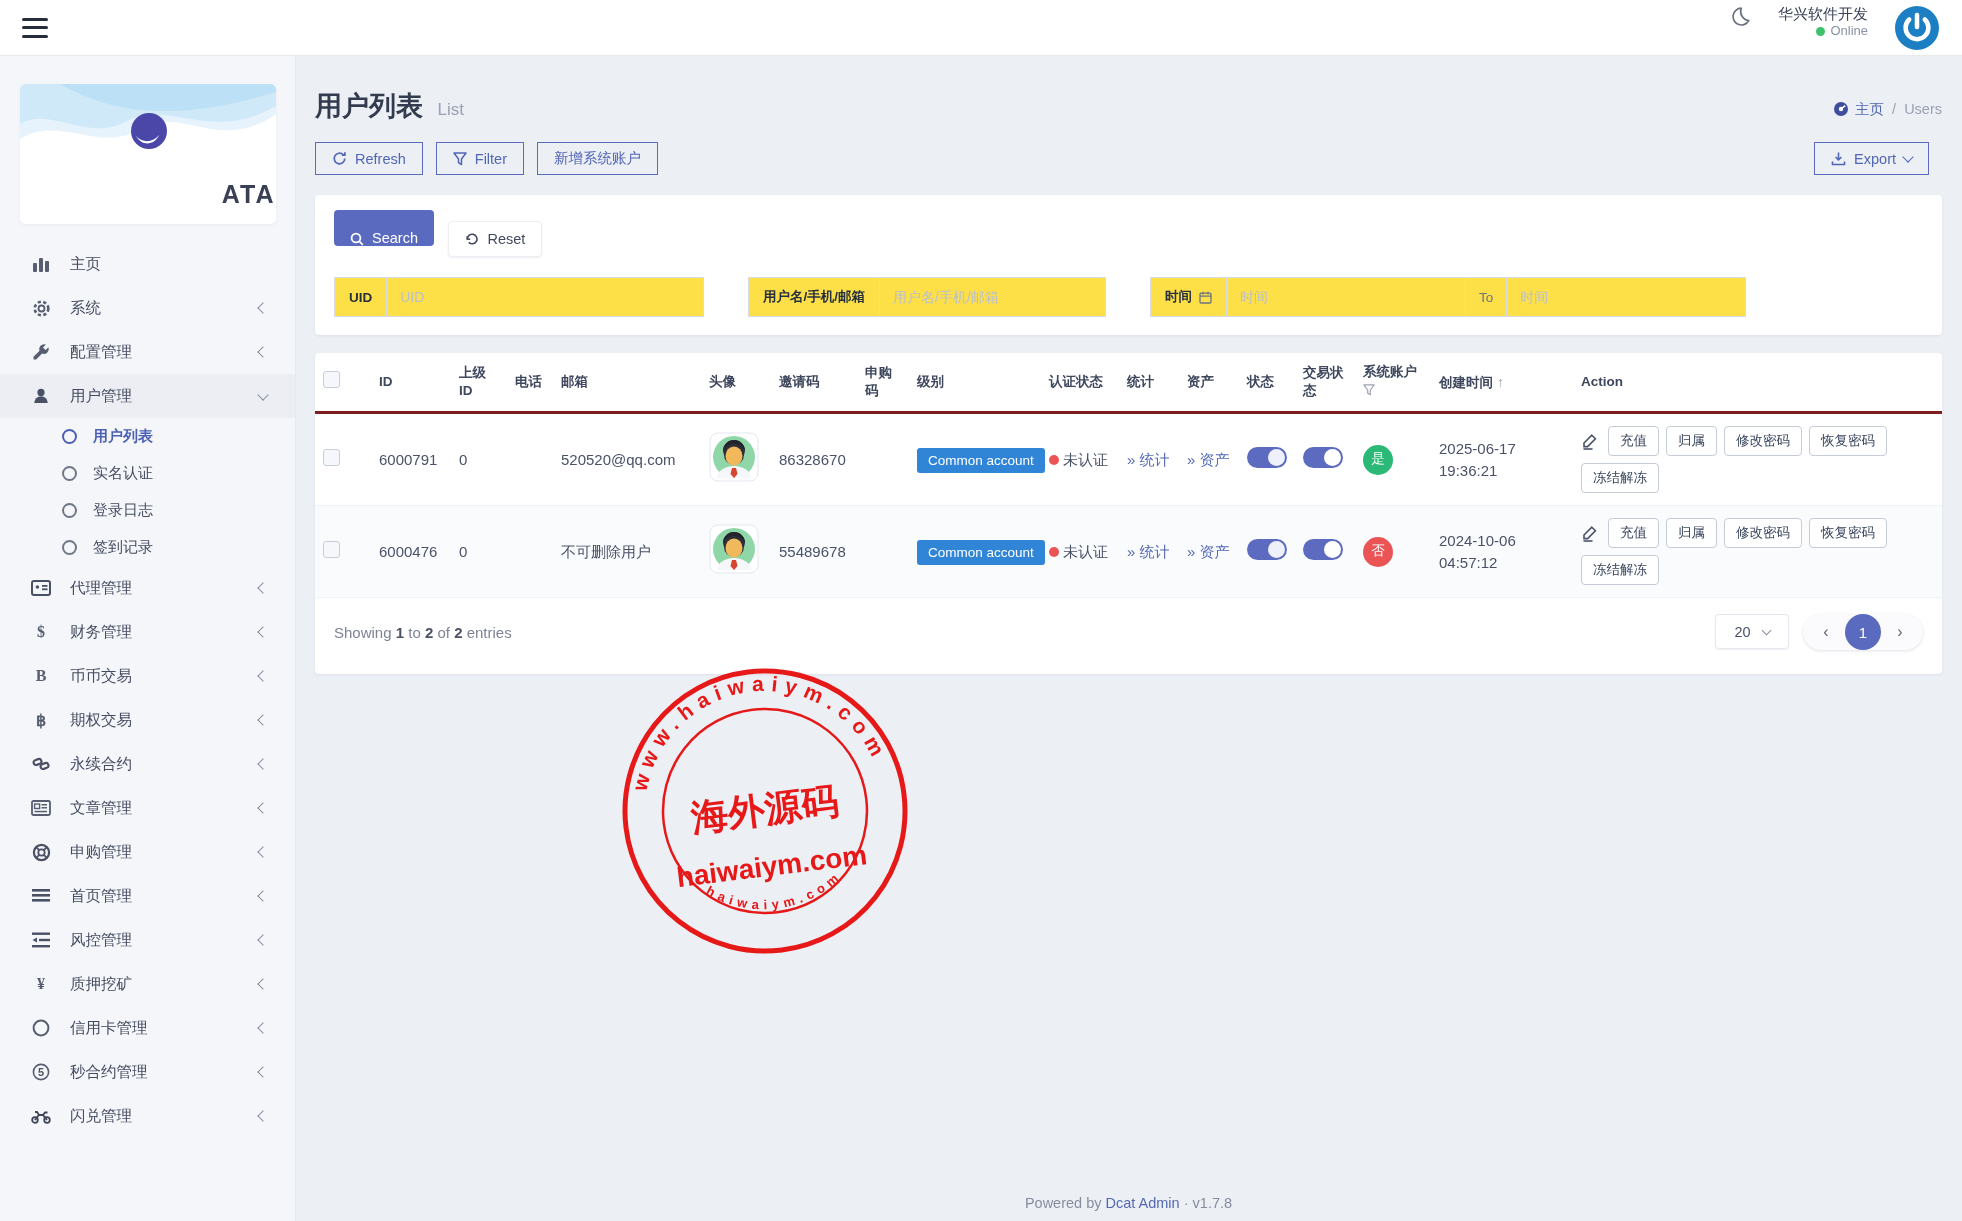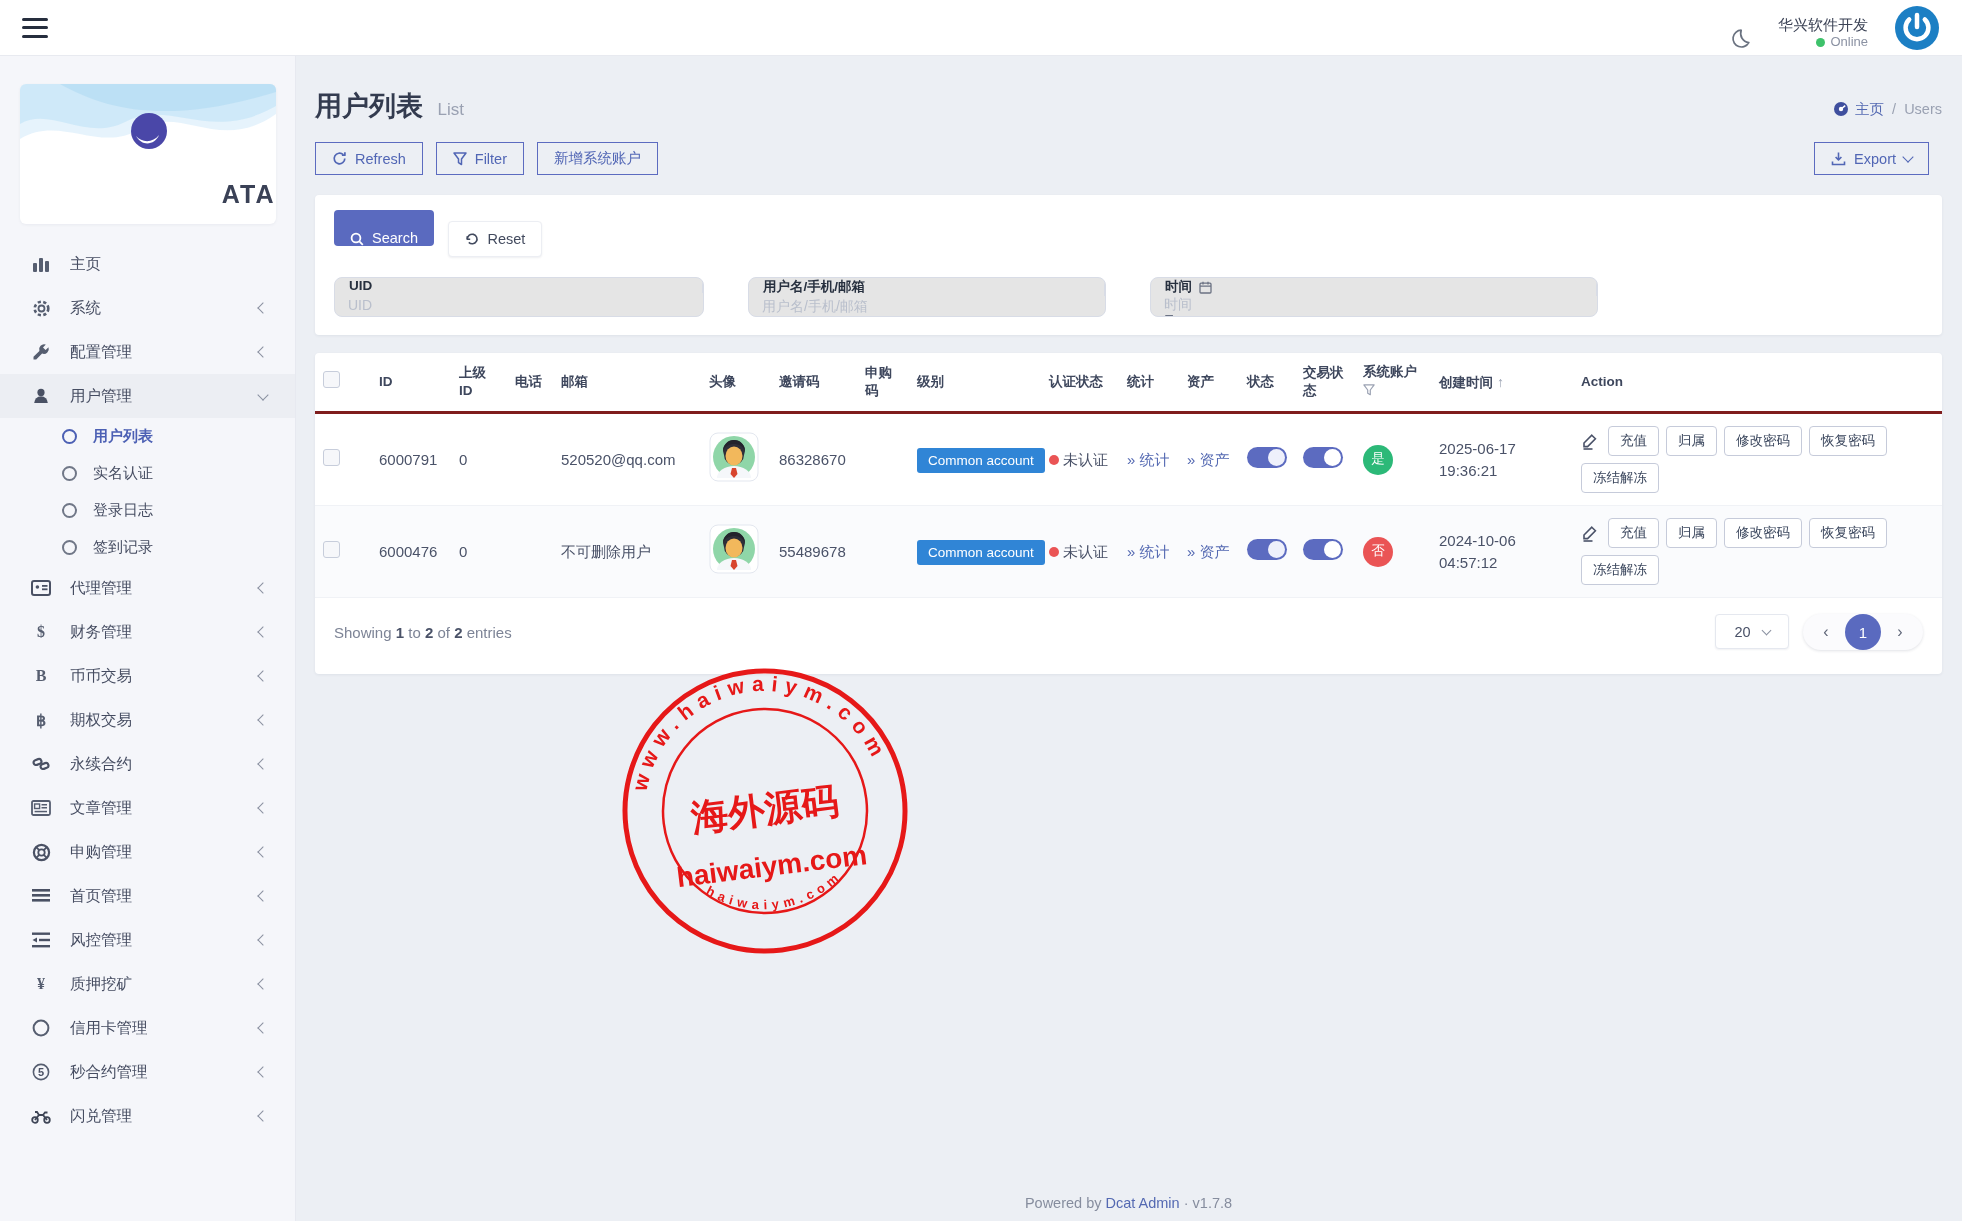--- a/index.html
+++ b/index.html
@@ -8,21 +8,21 @@
     font-family:"Liberation Sans", sans-serif;
     background:#eceff4; color:#4a5268; overflow:hidden; position:relative;
   }
   
   .navbar { position:absolute; top:0; left:0; width:1962px; height:56px; background:#fff;
             display:flex; align-items:center; justify-content:space-between; padding:0 22px;
             border-bottom:1px solid #e8eaf0; z-index:30; }
   .nav-left { display:flex; align-items:center; }
   .hamburger { width:26px; height:20px; cursor:pointer; display:flex; flex-direction:column; justify-content:space-between; }
   .hamburger span { display:block; height:3px; border-radius:2px; background:#262e3e; }
-  .nav-right { display:flex; align-items:flex-end; gap:26px; }
+  .nav-right { display:flex; align-items:flex-start; gap:26px; }
   .moon { width:24px; height:24px; cursor:pointer; }
   .userbox { text-align:right; line-height:1.25; }
   .userbox .uname { font-size:15px; color:#3c4356; }
   .userbox .ustatus { font-size:13px; color:#8b92a3; display:flex; align-items:center; justify-content:flex-end; gap:5px; }
   .dot-green { width:9px; height:9px; border-radius:50%; background:#3ec26b; display:inline-block; }
   .avatar-power { width:46px; height:46px; border-radius:50%; cursor:pointer; }
 
   
   .sidebar { position:absolute; top:56px; left:0; bottom:0; width:295px; background:#f5f6fa;
              box-shadow:1px 0 0 #e7e9f0; overflow:hidden; z-index:20; }
@@ -61,28 +61,28 @@
   .toolbar .btn-outline { margin-right:13px; }
   .toolbar-spacer { flex:1; }
 
   .card { background:#fff; border-radius:4px; box-shadow:0 1px 3px rgba(40,50,80,.07); }
   .search-card { margin-top:20px; padding:15px 19px 18px; }
   .btn-primary { background:#5a6abf; color:#fff; border:none; border-radius:4px; height:36px; padding:0 16px;
                  font-size:14.5px; display:inline-flex; align-items:flex-end; gap:8px; cursor:pointer; }
   .btn-white { background:#fff; color:#424a5e; border:1px solid #eceef3; box-shadow:0 1px 2px rgba(40,50,80,.08);
                border-radius:4px; height:36px; padding:0 16px; font-size:14.5px; display:inline-flex; align-items:center; gap:8px; cursor:pointer; margin-left:10px; }
   .fields { margin-top:20px; display:flex; gap:44px; }
-  .fgroup { display:flex; align-items:stretch; border:1px solid #d8dce6; border-radius:8px; background:#e5e5e5; height:40px; overflow:hidden;flex-direction:column; }
+  .fgroup { display:flex; align-items:stretch; border:1px solid #d8dce6; border-radius:0; background:#fde047; height:40px; overflow:hidden; }
   .fgroup .flabel { display:flex; align-items:center; gap:7px; padding:0 14px; font-size:13.5px; font-weight:700; color:#27303f;
                     border-right:1px solid #d8dce6; white-space:nowrap; }
   .fgroup input { border:none; outline:none; padding:0 13px; font-size:14px; color:#4a5268; flex:1; min-width:0; background:transparent; }
   .fgroup input::placeholder { color:#b9bfcc; }
   .fgroup .fto { display:flex; align-items:center; padding:0 13px; font-size:13.5px; color:#6b7283;
                  border-left:1px solid #d8dce6; border-right:1px solid #d8dce6; }
-  .fg-uid { width:370px; } .fg-user { width:358px; } .fg-time { width:448px; }
+  .fg-uid { width:370px; } .fg-user { width:358px; } .fg-time { width:596px; }
 
   
   .table-card { margin-top:18px; padding-bottom:6px; }
   table { width:100%; border-collapse:collapse; table-layout:fixed; }
   th { font-size:13.5px; font-weight:700; color:#3e475d; text-align:left; padding:10px 8px; vertical-align:middle; line-height:1.35; }
   thead tr { border-bottom:3px solid #7f1d1d; }
   td { font-size:15px; color:#4a5268; padding:12px 8px; vertical-align:middle; line-height:1.4; border-bottom:1px solid #f0f2f6; }
   tbody tr:nth-child(even) { background:#fafbfd; }
   .cb { width:17px; height:17px; border:1px solid #c7cddb; border-radius:3px; background:#f6f7fa; display:inline-block; cursor:pointer; }
   .badge-level { background:#3085d6; color:#ffffff; font-size:13.5px; padding:5px 11px; border-radius:3px; white-space:nowrap; }

